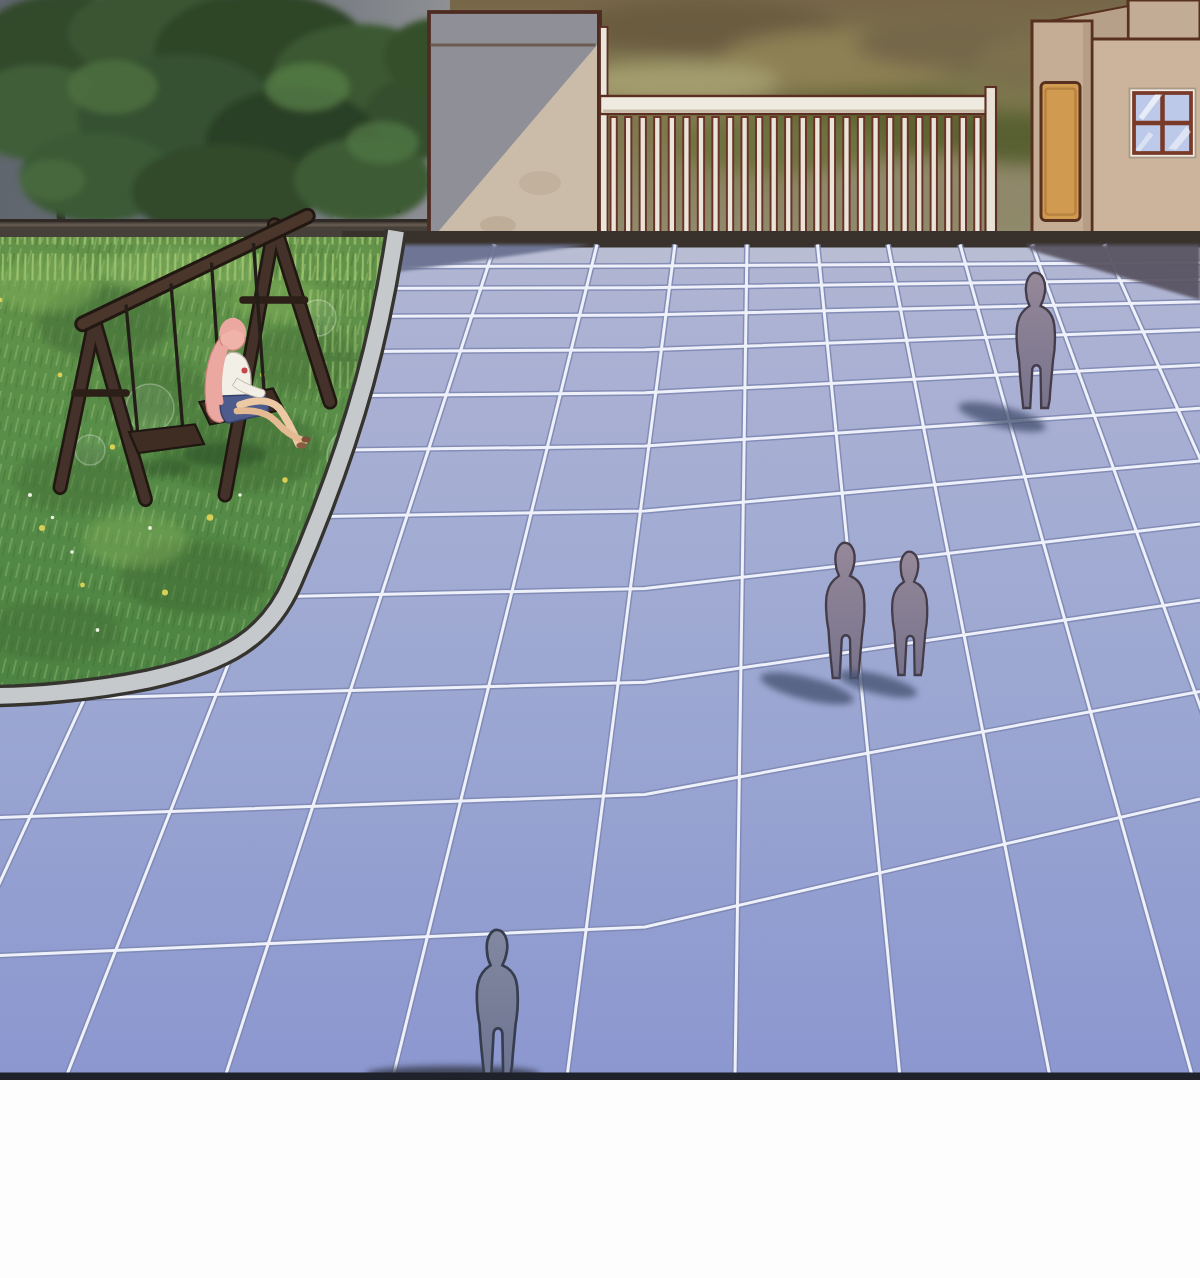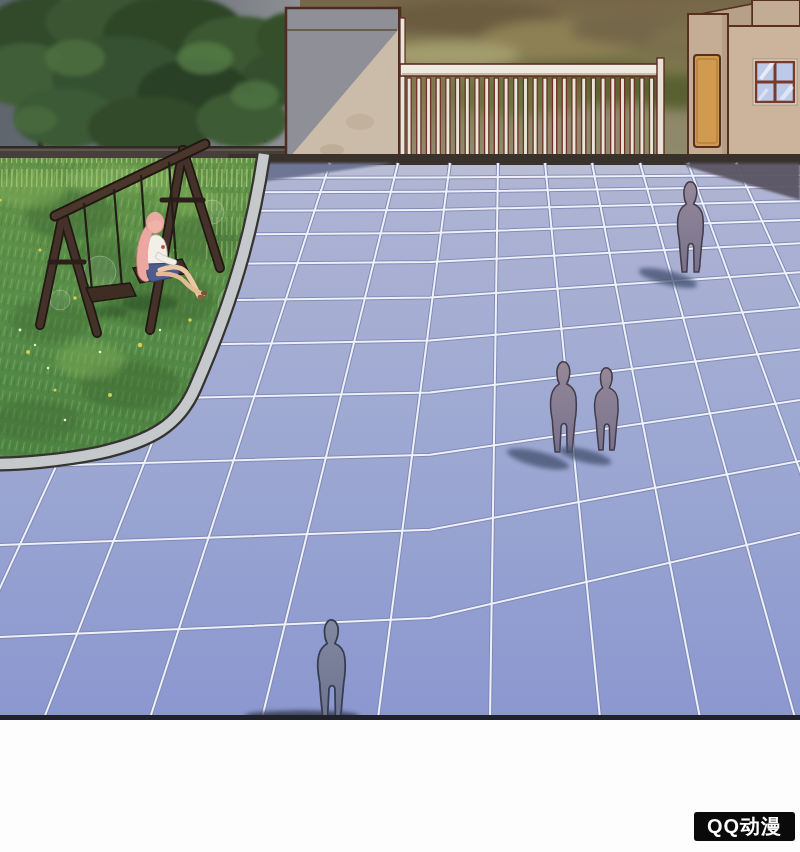--- a/index.html
+++ b/index.html
@@ -361,14 +361,13 @@
         <ellipse cx="585" cy="456" rx="27" ry="6.5" fill="#4a5474" opacity="0.8" filter="url(#f2)" transform="rotate(14 585 456)"></ellipse>
         <use href="#person" transform="translate(606,450) scale(0.84)" fill="url(#figGrad)" stroke="#453c4a" stroke-width="1.8"></use>
         <ellipse cx="302" cy="716" rx="58" ry="5.5" fill="#3a3f52" opacity="0.9" filter="url(#f2)"></ellipse>
         <use href="#person" transform="translate(331,716) scale(0.98)" fill="url(#fig4Grad)" stroke="#363d4e" stroke-width="1.8"></use>
       </g>
 
       <rect x="0" y="715" width="800" height="5" fill="#20222b"></rect>
     </svg>
   </div>
 
-  <div class="watermark">QQ动漫</div>
 </div>
 
 </body></html>

